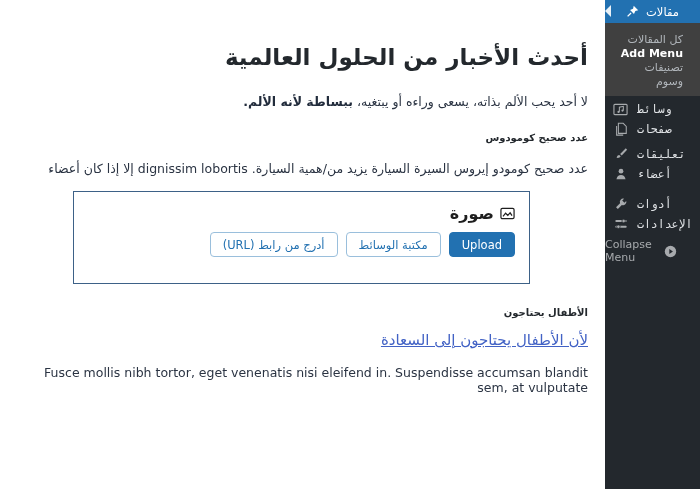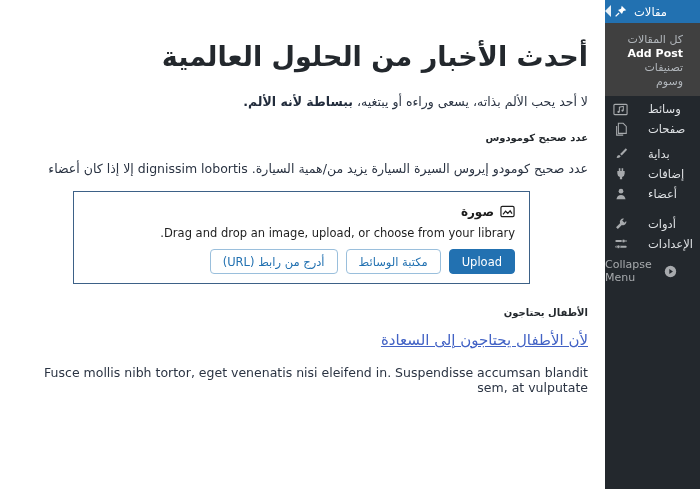--- a/index.html
+++ b/index.html
@@ -4,60 +4,60 @@
 <style>
   * { box-sizing: border-box; margin: 0; padding: 0; }
   html, body { width: 700px; height: 489px; overflow: hidden; background: #fff;
     font-family: "DejaVu Sans", sans-serif; }
   .app { position: relative; width: 700px; height: 489px; }
 
   
   .content { position: absolute; left: 0; top: 0; width: 605px; height: 489px;
     background: #fff; direction: rtl; }
   .doc { padding: 0 17px 0 20px; color: #2b3443; }
-  .post-title { margin-top: 42px; font-size: 27px; line-height: 30px; font-weight: bold; color: #23282d; }
+  .post-title { margin-top: 42px; font-size: 23px; line-height: 30px; font-weight: bold; color: #23282d; }
   .intro { margin-top: 21px; font-size: 12.5px; line-height: 17px; }
   .intro b { color: #222c3c; }
   .h2 { margin-top: 22px; font-size: 10px; font-weight: bold; color: #23282d; }
   .para { margin-top: 17px; font-size: 12.5px; line-height: 17px; }
   ul.bullets { margin: 19px 19px 0 0; font-size: 12.5px; }
   ul.bullets li { line-height: 19px; list-style: disc; margin-right: 14px; }
 
   
   .placeholder { margin-top: 14px; margin-left: auto; margin-right: 58px; width: 457px; height: 93px;
     border: 1.5px solid #3d6187; background: #fff; padding: 12px 14px; }
   .ph-head { display: flex; align-items: center; gap: 6px; }
-  .ph-label { font-size: 12px; font-weight: bold; color: #1e1e1e; }
+  .ph-label { font-size: 16px; font-weight: bold; color: #1e1e1e; }
   .ph-instr { margin-top: 7px; font-size: 11.5px; color: #1e1e1e; text-align: right; }
   .ph-buttons { margin-top: 9px; display: flex; gap: 8px; }
   .btn { height: 25px; display: inline-flex; align-items: center; padding: 0 12px;
     font-size: 11.5px; border-radius: 4px; cursor: pointer; font-family: "DejaVu Sans", sans-serif; }
   .btn-primary { background: #2271b1; color: #fff; border: 1px solid #2271b1; }
   .btn-secondary { background: #fff; color: #2271b1; border: 1px solid #9abfdc; }
 
   .post-link { margin-top: 13px; font-size: 15px; }
   .post-link a { color: #4262c5; text-decoration: underline; cursor: pointer; }
   .eng-para { margin-top: 16px; font-size: 12.5px; line-height: 15px; text-align: right; direction: rtl; }
 
   
   .sidebar { position: absolute; right: 0; top: 0; width: 95px; height: 489px;
     background: #23282d; color: #e2e4e7; }
   .menu-active { position: relative; height: 23px; background: #2271b1; display: flex;
-    align-items: center; gap: 6px; padding-left: 8px; direction: ltr; }
+    align-items: center; gap: 6px; padding-left: 20px; direction: ltr; }
   .menu-active .label { color: #fff; font-size: 11.5px; }
   .active-arrow { position: absolute; left: 0; top: 5px; width: 0; height: 0;
     border-top: 6px solid transparent; border-bottom: 6px solid transparent;
     border-right: 6px solid #ffffff; opacity: .9; }
   .submenu { background: #404040; padding: 10px 0 7px; }
   .submenu .sub-item { display: block; text-align: right; padding-left: 0; padding-right: 17px;
     font-size: 11px; line-height: 14px; color: #b0b5ba; cursor: pointer; }
   .submenu .sub-item.current { color: #fff; font-weight: bold; }
   .menu-list { padding-top: 3px; }
-  .menu-item { height: 20px; display: flex; align-items: center; gap: 20px;
-    padding-left: 8px; direction: ltr; font-size: 11.5px; color: #dfe2e5; cursor: pointer; }
+  .menu-item { height: 20px; display: flex; align-items: center; gap: 9px;
+    padding-left: 8px; direction: ltr; font-size: 11.5px; color: #dfe2e5; cursor: pointer; font-family: Liberation Mono, monospace; }
   .sep-gap1 { height: 5px; }
   .sep-gap2 { height: 10px; }
   .icon14 { width: 15px; height: 15px; flex: 0 0 15px; display: inline-flex; align-items: center; justify-content: center; }
   .collapse-row { margin-top: 7px; height: 20px; display: flex; align-items: center;
     justify-content: flex-end; gap: 5px; padding-right: 22px; direction: ltr;
     font-size: 11px; color: #a7aaad; cursor: pointer; }
 </style>
 </head>
 <body>
 
@@ -78,21 +78,20 @@
       <div class="placeholder">
         <div class="ph-head">
           <span class="icon14">
             <svg width="16" height="15" viewBox="0 0 16 15">
               <rect x="1" y="2" width="14" height="11" rx="1.5" fill="none" stroke="#1e1e1e" stroke-width="1.3"></rect>
               <path d="M3.2 10.5 L6 7.2 L8.3 9.5 L10.8 6.8 L12.8 9.8" fill="none" stroke="#1e1e1e" stroke-width="1.3"></path>
             </svg>
           </span>
           <span class="ph-label">صورة</span>
         </div>
-        <div class="ph-instr">Drag and drop an image, upload, or choose from your library.</div>
         <div class="ph-buttons">
           <button class="btn btn-primary">Upload</button>
           <button class="btn btn-secondary">مكتبة الوسائط</button>
           <button class="btn btn-secondary">أدرج من رابط (URL)</button>
         </div>
       </div>
 
       <h2 class="h2" style="margin-top:23px">الأطفال يحتاجون</h2>
 
       <p class="post-link"><a>لأن الأطفال يحتاجون إلى السعادة</a></p>
@@ -111,21 +110,21 @@
         <svg width="13" height="13" viewBox="0 0 16 16">
           <path d="M9.5 1 L15 6.5 L11.5 7.3 L9.8 11 L5 6.2 L8.7 4.5 Z" fill="#fff"></path>
           <path d="M6.2 9.8 L2 14" stroke="#fff" stroke-width="1.6"></path>
         </svg>
       </span>
       <span class="label">مقالات</span>
     </div>
 
     <div class="submenu">
       <span class="sub-item">كل المقالات</span>
-      <span class="sub-item current">Add Post</span>
+      <span class="sub-item current">Add Menu</span>
       <span class="sub-item">تصنيفات</span>
       <span class="sub-item">وسوم</span>
     </div>
 
     <div class="menu-list">
 
       <div class="menu-item">
         <span class="icon14">
           <svg width="15" height="15" viewBox="0 0 16 16">
             <rect x="1" y="2.5" width="14" height="11" rx="1" fill="none" stroke="#a7aaad" stroke-width="1.2"></rect>
@@ -150,31 +149,23 @@
 
       <div class="sep-gap1"></div>
 
       <div class="menu-item">
         <span class="icon14">
           <svg width="14" height="14" viewBox="0 0 16 16">
             <path d="M13.5 1.5 L7 8 L8.8 9.8 L15 3 Z" fill="#a7aaad"></path>
             <path d="M6 9 C4.4 9 3.3 10.1 3 12.4 C5 12.8 6.8 12.2 7.6 10.7 Z" fill="#a7aaad"></path>
           </svg>
         </span>
-        <span>بداية</span>
-      </div>
-
-      <div class="menu-item">
-        <span class="icon14">
-          <svg width="14" height="14" viewBox="0 0 16 16">
-            <path d="M5.5 1.5 v3 H3.8 v3 a4.2 4.2 0 0 0 2.9 4 V14 h2.6 v-2.5 a4.2 4.2 0 0 0 2.9 -4 v-3 H10.5 v-3 H8.7 v3 H7.3 v-3 Z" fill="#a7aaad"></path>
-          </svg>
-        </span>
-        <span>إضافات</span>
-      </div>
+        <span>تعليقات</span>
+      </div>
+
 
       <div class="menu-item">
         <span class="icon14">
           <svg width="14" height="14" viewBox="0 0 16 16">
             <circle cx="8" cy="4.8" r="2.7" fill="#a7aaad"></circle>
             <path d="M2.8 14 C3.3 10.7 5.3 9 8 9 s4.7 1.7 5.2 5 Z" fill="#a7aaad"></path>
           </svg>
         </span>
         <span>أعضاء</span>
       </div>

